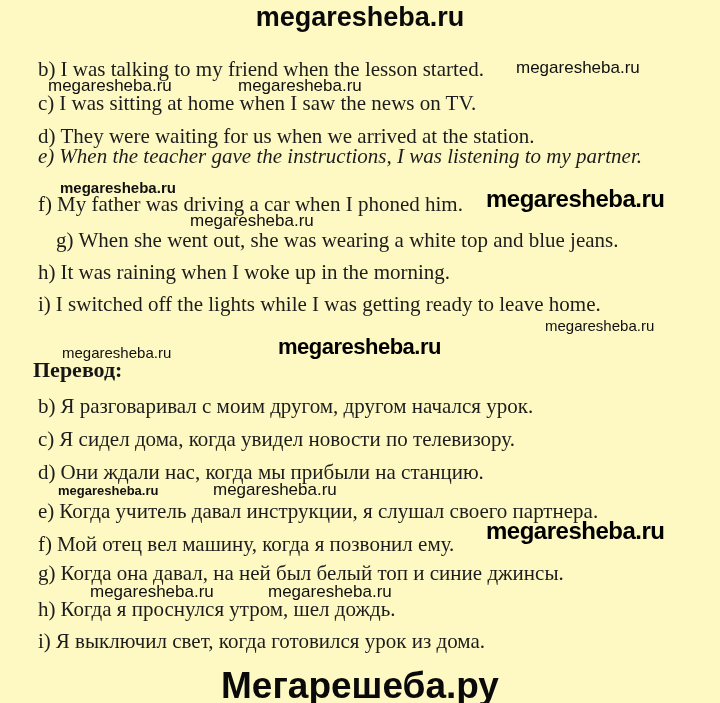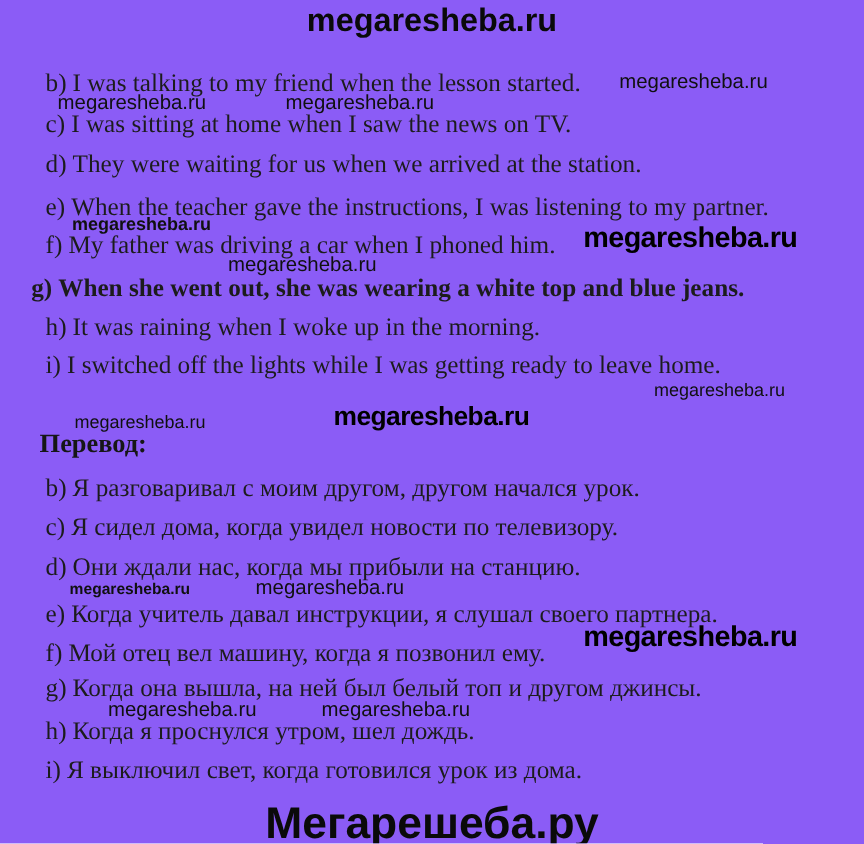--- a/index.html
+++ b/index.html
@@ -4,21 +4,21 @@
 <style>
   html, body {
     margin: 0;
     padding: 0;
     background: #ffffff;
   }
   .page {
     position: relative;
     width: 720px;
     height: 703px;
-    background: #8b5cf6;
+    background: #fef9c3;
     overflow: hidden;
     font-family: "Liberation Serif", serif;
     color: #1e1e1e;
   }
   .abs { position: absolute; white-space: nowrap; }
 
   .site-title {
     left: 0; top: 2px; width: 720px;
     text-align: center;
     font-family: "Liberation Sans", sans-serif;
@@ -76,32 +76,32 @@
   <span class="abs wm wm-17" style="left:238px; top:76px;">megaresheba.ru</span>
 
   <div class="abs sentence" style="left:38px; top:91px;text-align:right;">
     <span class="lbl">c)</span><span>I was sitting at home when I saw the news on TV.</span>
   </div>
 
   <div class="abs sentence" style="left:38px; top:124px;">
     <span class="lbl">d)</span><span>They were waiting for us when we arrived at the station.</span>
   </div>
 
-  <div class="abs sentence" style="left:38px; top:160px;">
+  <div class="abs sentence" style="left:38px; top:144px;font-style:italic;">
     <span class="lbl">e)</span><span>When the teacher gave the instructions, I was listening to my partner.</span>
   </div>
   <span class="abs wm wm-15" style="left:60px; top:179px; font-weight:bold;">megaresheba.ru</span>
 
   <div class="abs sentence" style="left:38px; top:192px;">
     <span class="lbl">f)</span><span>My father was driving a car when I phoned him.</span>
   </div>
   <span class="abs wm wm-bold-lg" style="left:486px; top:185px;">megaresheba.ru</span>
   <span class="abs wm wm-17" style="left:190px; top:211px;">megaresheba.ru</span>
 
-  <div class="abs sentence" style="left:26px; top:228px;font-weight:bold;">
+  <div class="abs sentence" style="left:56px; top:228px;">
     <span class="lbl">g)</span><span>When she went out, she was wearing a white top and blue jeans.</span>
   </div>
 
   <div class="abs sentence" style="left:38px; top:260px;">
     <span class="lbl">h)</span><span>It was raining when I woke up in the morning.</span>
   </div>
 
   <div class="abs sentence" style="left:38px; top:292px;">
     <span class="lbl">i)</span><span>I switched off the lights while I was getting ready to leave home.</span>
   </div>
@@ -129,21 +129,21 @@
   <div class="abs sentence" style="left:38px; top:499px;">
     <span class="lbl">e)</span><span>Когда учитель давал инструкции, я слушал своего партнера.</span>
   </div>
   <span class="abs wm wm-bold-lg" style="left:486px; top:517px;">megaresheba.ru</span>
 
   <div class="abs sentence" style="left:38px; top:532px;">
     <span class="lbl">f)</span><span>Мой отец вел машину, когда я позвонил ему.</span>
   </div>
 
   <div class="abs sentence" style="left:38px; top:561px;">
-    <span class="lbl">g)</span><span>Когда она вышла, на ней был белый топ и другом джинсы.</span>
+    <span class="lbl">g)</span><span>Когда она давал, на ней был белый топ и синие джинсы.</span>
   </div>
   <span class="abs wm wm-17" style="left:90px; top:582px;">megaresheba.ru</span>
   <span class="abs wm wm-17" style="left:268px; top:582px;">megaresheba.ru</span>
 
   <div class="abs sentence" style="left:38px; top:597px;">
     <span class="lbl">h)</span><span>Когда я проснулся утром, шел дождь.</span>
   </div>
 
   <div class="abs sentence" style="left:38px; top:629px;">
     <span class="lbl">i)</span><span>Я выключил свет, когда готовился урок из дома.</span>

